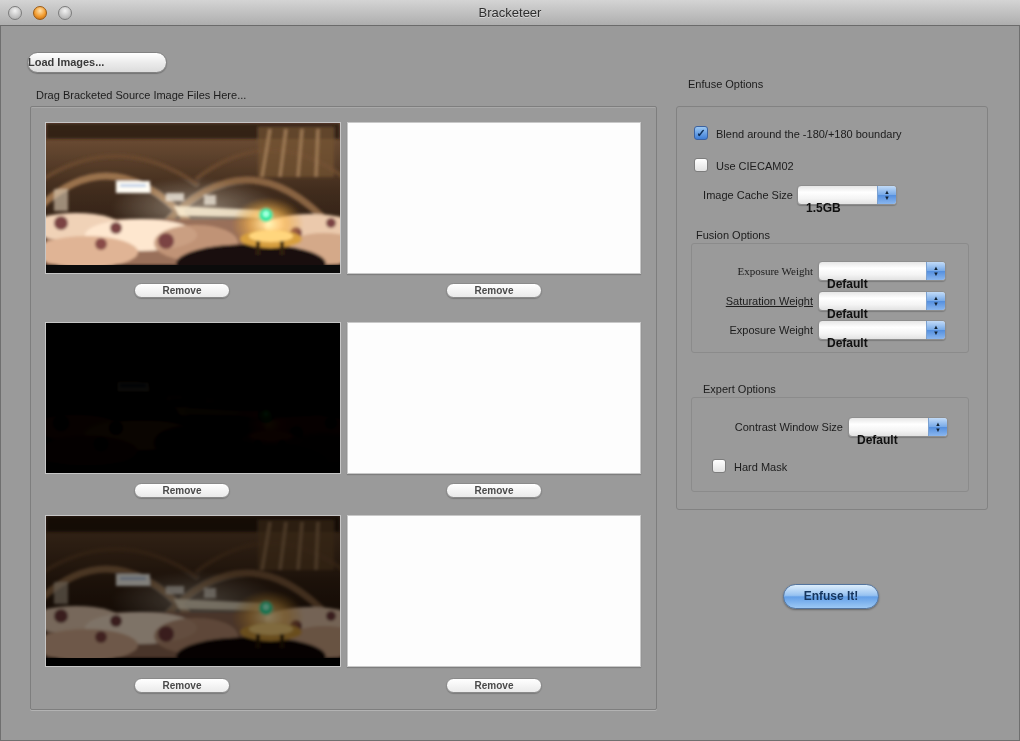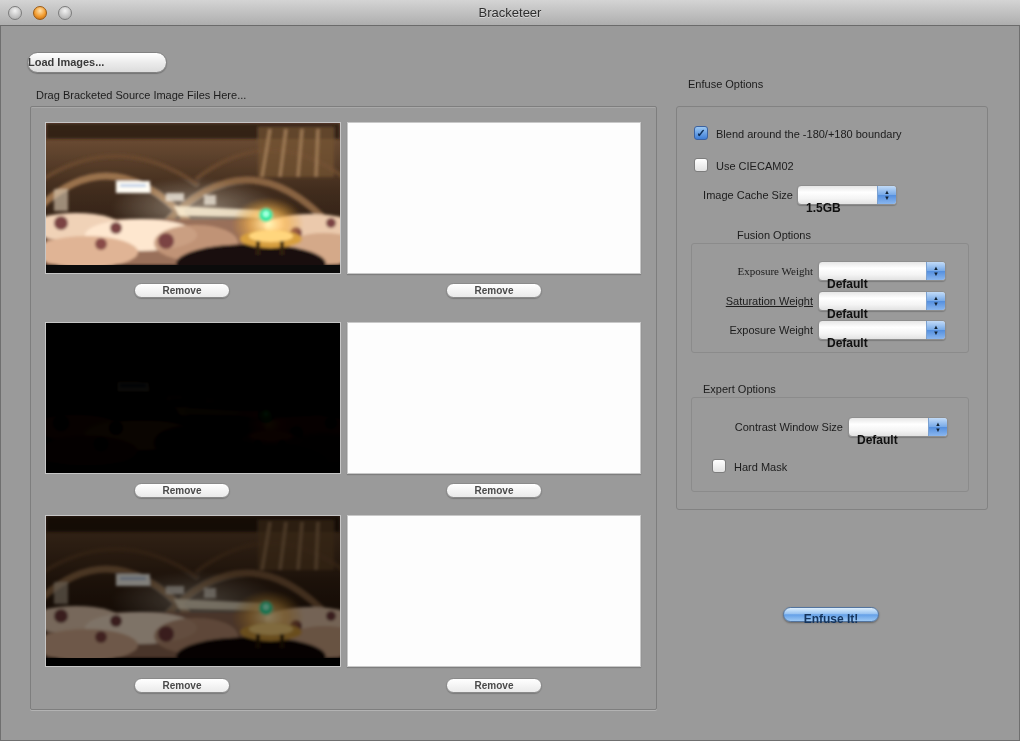--- a/index.html
+++ b/index.html
@@ -98,21 +98,21 @@
   .popup .stepper {
     position:absolute; right:0; top:0; bottom:0; width:19px;
     border-left:1px solid #7aa0d0; border-radius:0 3px 3px 0;
     background:linear-gradient(#c2dbf8, #79abe8 48%, #5590df 52%, #8ab6ee);
   }
   .stepper .arr { position:absolute; left:0; right:0; text-align:center;
     font-size:6px; line-height:6px; color:#123; }
   .stepper .up { top:3px; } .stepper .down { bottom:3px; }
 
   .enfuse-btn {
-    position:absolute; left:783px; top:607px; width:96px; height:15px;
+    position:absolute; left:783px; top:584px; width:96px; height:25px;
     border-radius:13px; border:1px solid #53749e;
     background:linear-gradient(#ddeefc, #97c2f1 45%, #64a0e8 52%, #9cc8f4);
     box-shadow:0 1px 2px rgba(0,0,0,.35);
     font-size:12px; font-weight:700; color:#15355e; text-align:center; line-height:23px;
     cursor:default;
   }
 </style>
 </head>
 <body>
 
@@ -231,21 +231,21 @@
 
   <div class="opt-label right" style="left:683px; top:189px; width:110px;">Image Cache Size</div>
   <div class="popup" style="left:797px; top:185px; width:100px;">
     <span class="popup-text">1.5GB</span>
     <span class="stepper">
       <span class="arr up">▲</span>
       <span class="arr down">▼</span>
     </span>
   </div>
 
-  <div class="section-label" style="left:737px; top:229px;">Fusion Options</div>
+  <div class="section-label" style="left:696px; top:229px;">Fusion Options</div>
   <div class="group-box" style="left:691px; top:243px; width:278px; height:110px;"></div>
 
   <div class="opt-label right" style="left:700px; top:265px; width:113px;font-family:Liberation Serif, serif;">Exposure Weight</div>
   <div class="popup" style="left:818px; top:261px; width:128px;">
     <span class="popup-text">Default</span>
     <span class="stepper">
       <span class="arr up">▲</span>
         <span class="arr down">▼</span>
     </span>
   </div>

